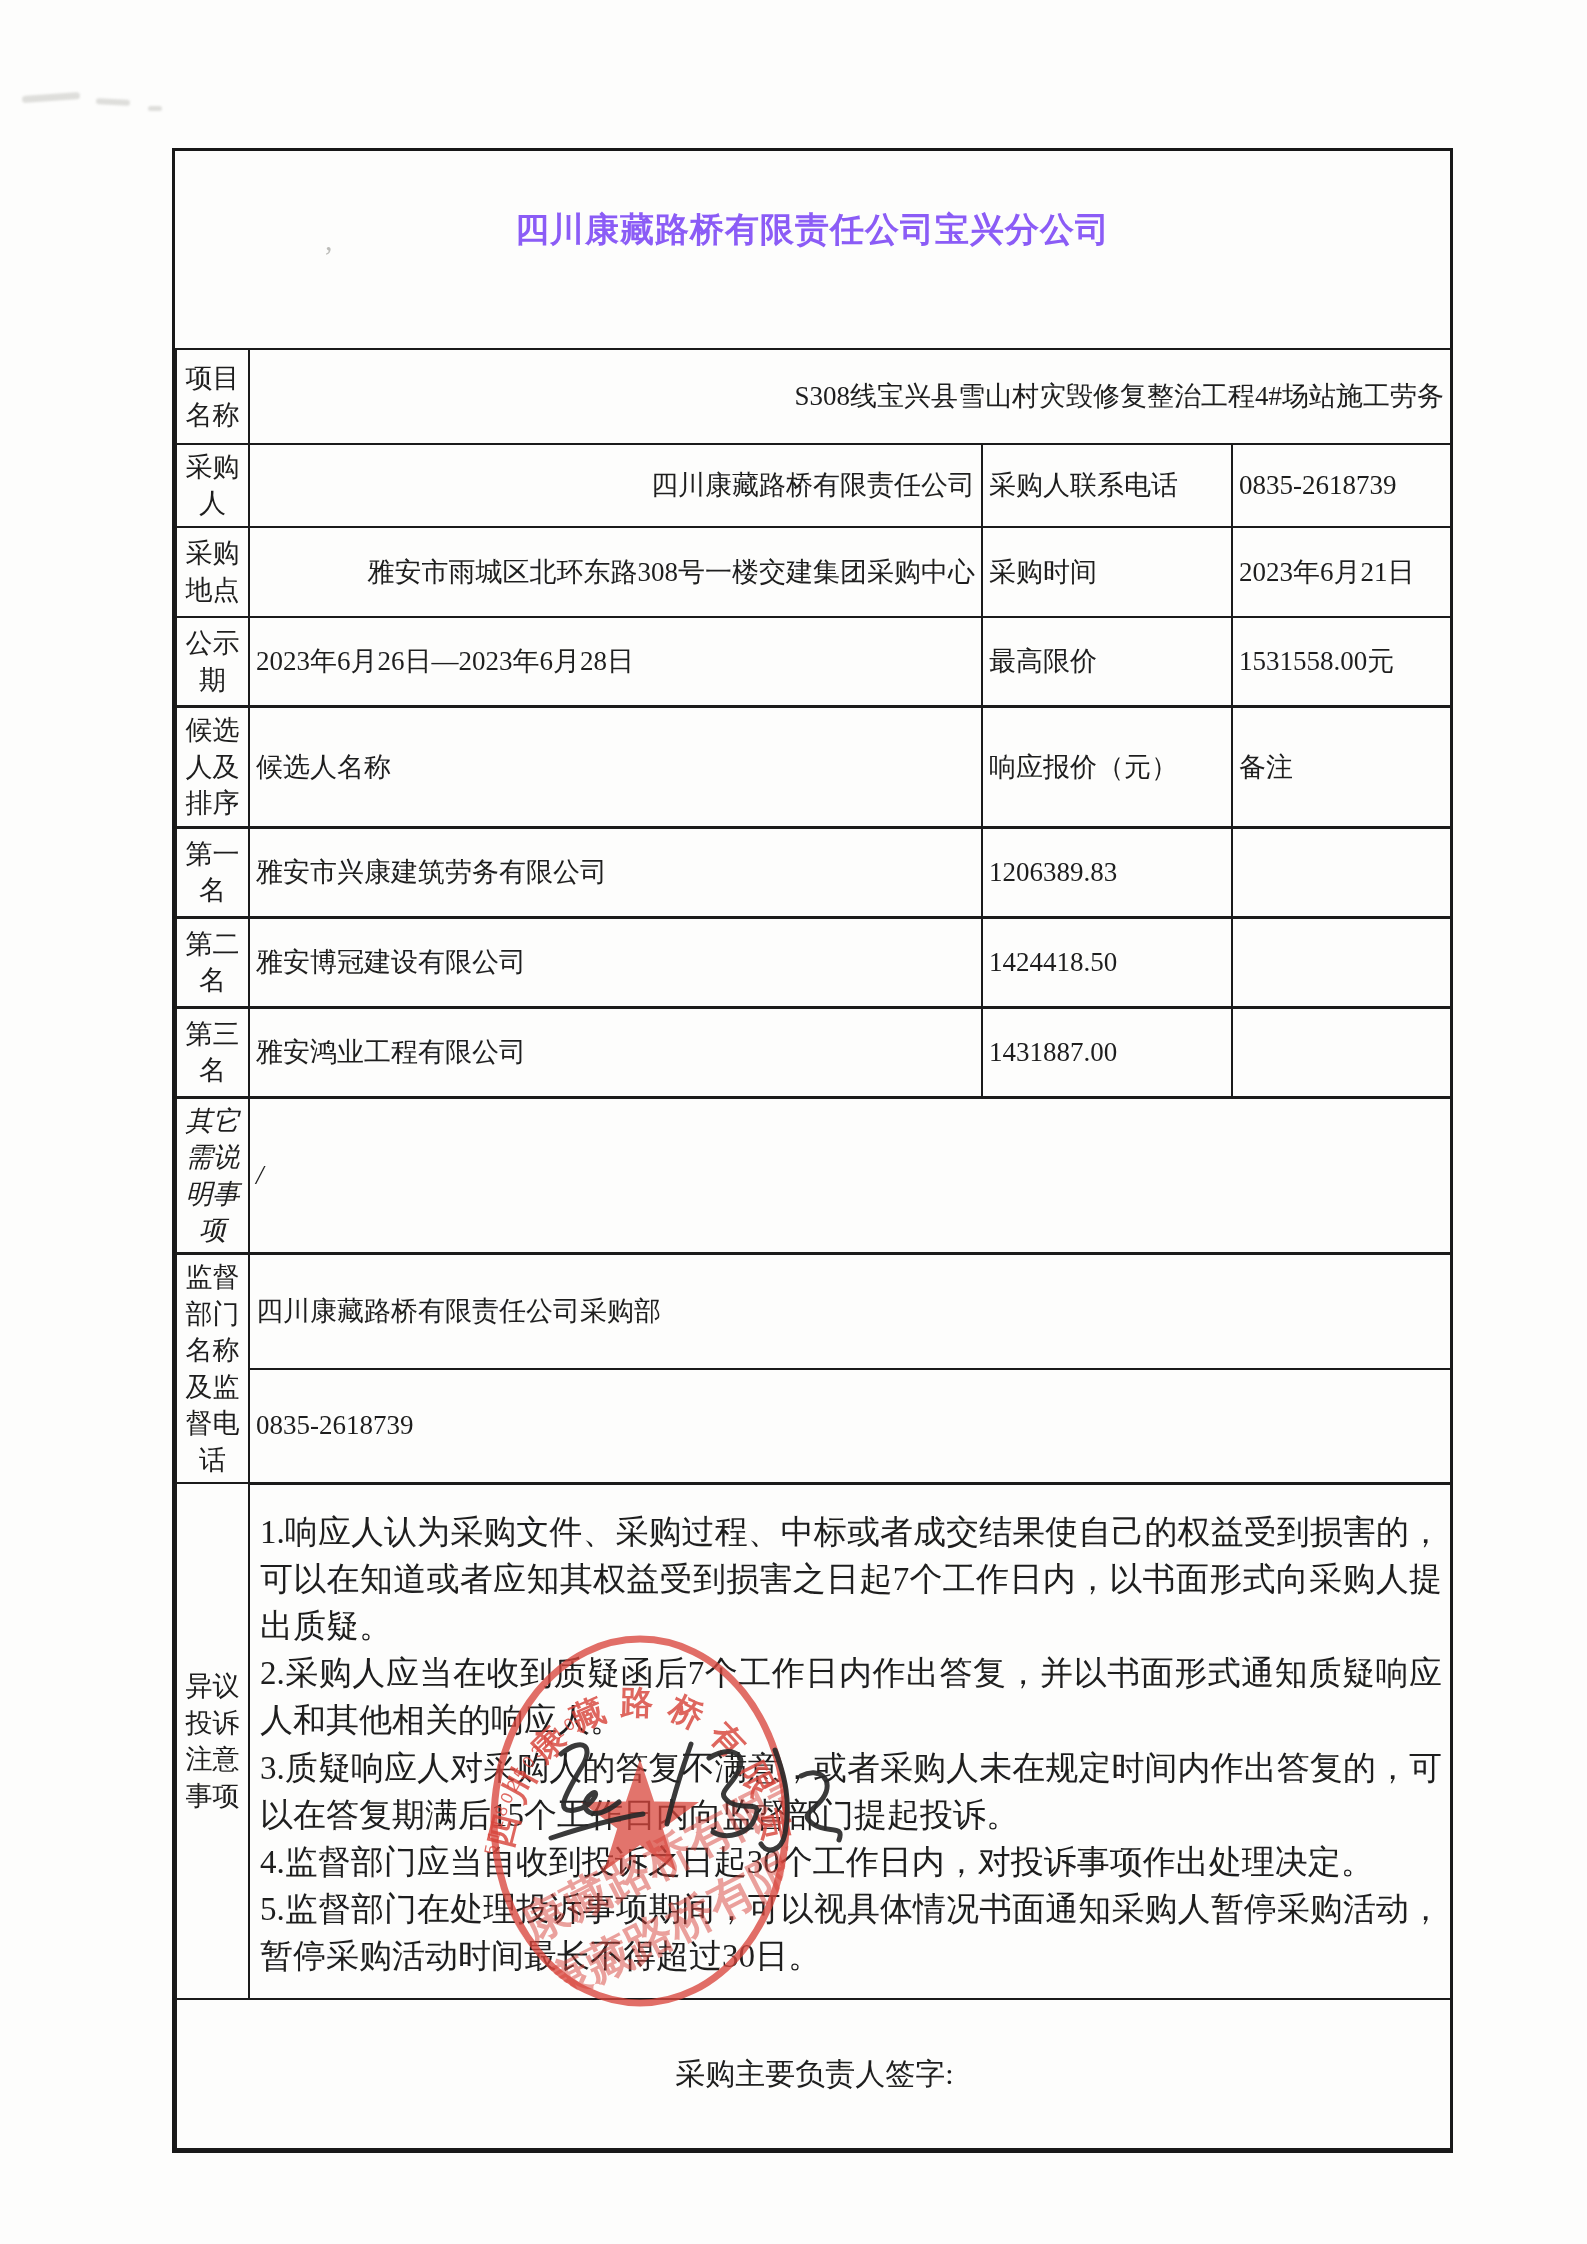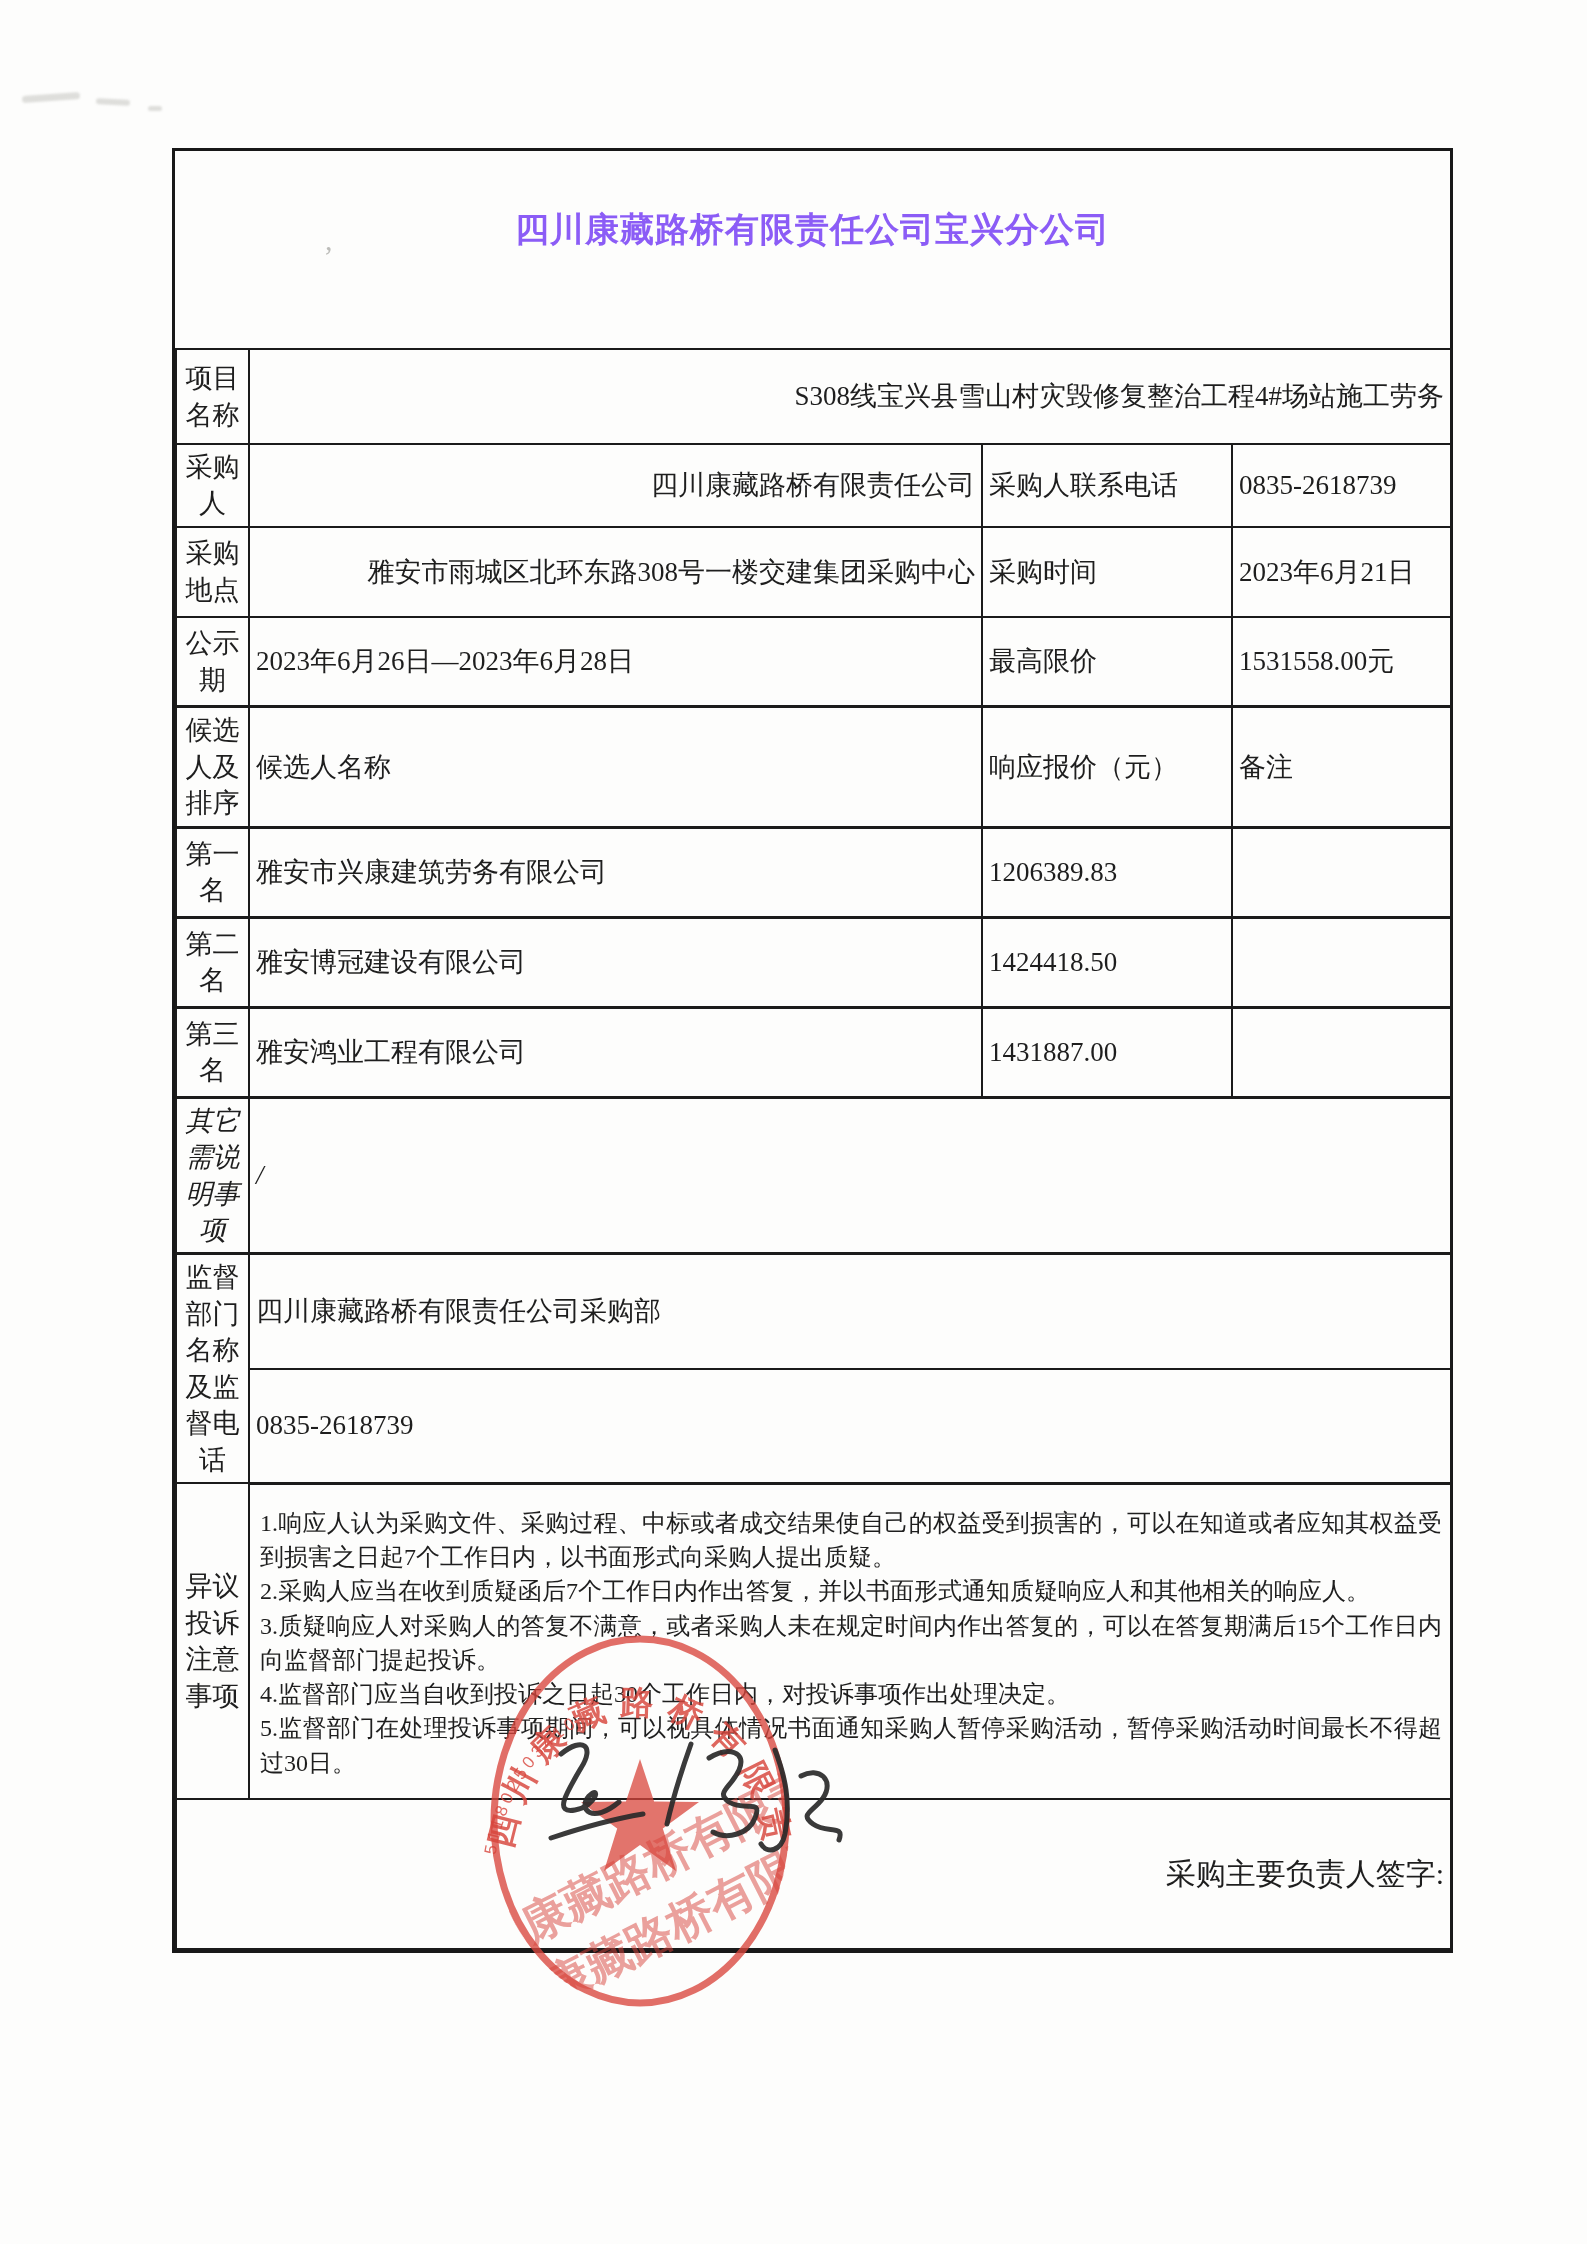--- a/index.html
+++ b/index.html
@@ -35,24 +35,24 @@
   tr.r-buyer td{height:80px;}
   tr.r-loc td{height:90px;}
   tr.r-period td{height:90px;border-bottom-width:3px;}
   tr.r-candhead td{height:90px;border-bottom-width:3px;}
   tr.r-cand td{height:90px;border-bottom-width:3px;}
   tr.r-other td{height:100px;border-bottom-width:3px;font-style:italic;}
   tr.r-supa td{height:66px;}
   tr.r-supb td{height:66px;border-bottom-width:3px;}
   tr.r-obj td.obj-content{
     height:316px;vertical-align:bottom;text-align:justify;
-    padding:10px 8px 18px 10px;line-height:1.43;font-size:24px;
+    padding:24px 8px 18px 10px;line-height:1.43;font-size:33px;
   }
   .obj-item{margin:0;}
-  tr.r-sign td{height:150px;font-size:30px;text-align:right;padding-left:8px;}
+  tr.r-sign td{height:150px;font-size:30px;text-align:center;padding-left:8px;}
 
   .stamp-svg{position:absolute;left:300px;top:1470px;width:330px;height:400px;z-index:3;pointer-events:none;}
   .sign-svg{position:absolute;left:348px;top:1555px;width:350px;height:170px;z-index:4;pointer-events:none;}
 </style>
 </head>
 <body>
 
 <div class="page">
 
   <div class="speck sp1"></div>

